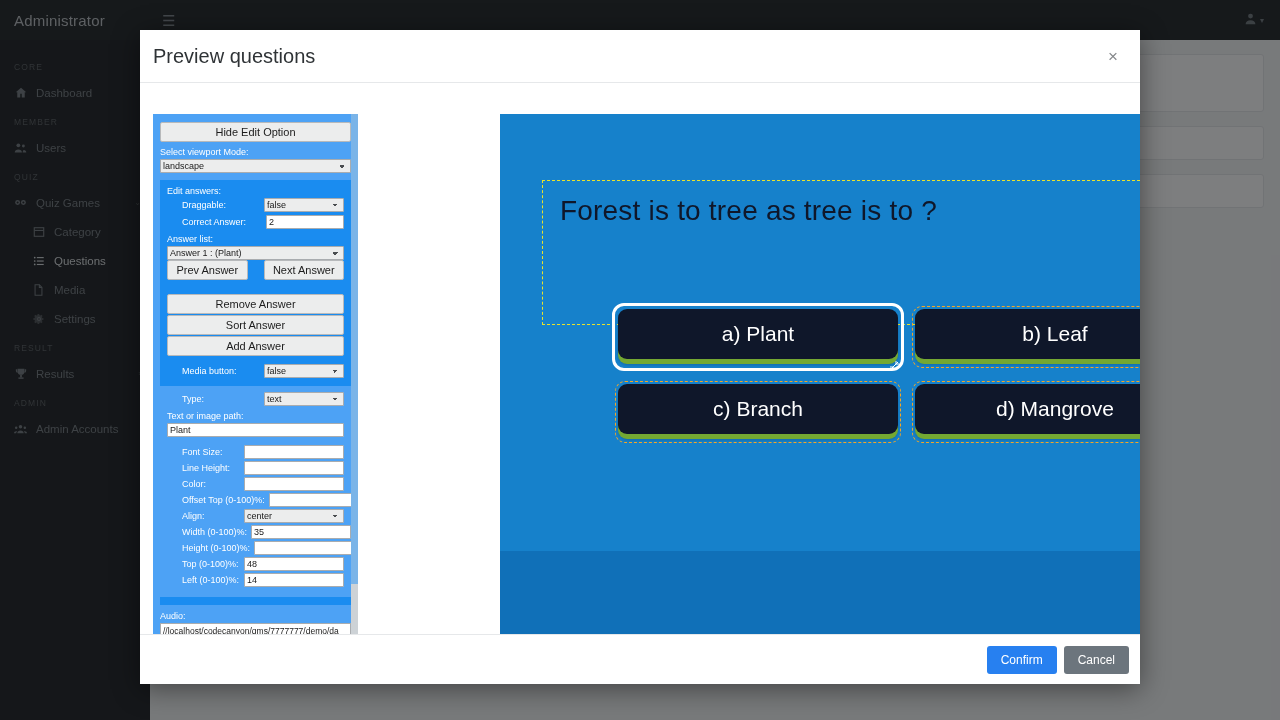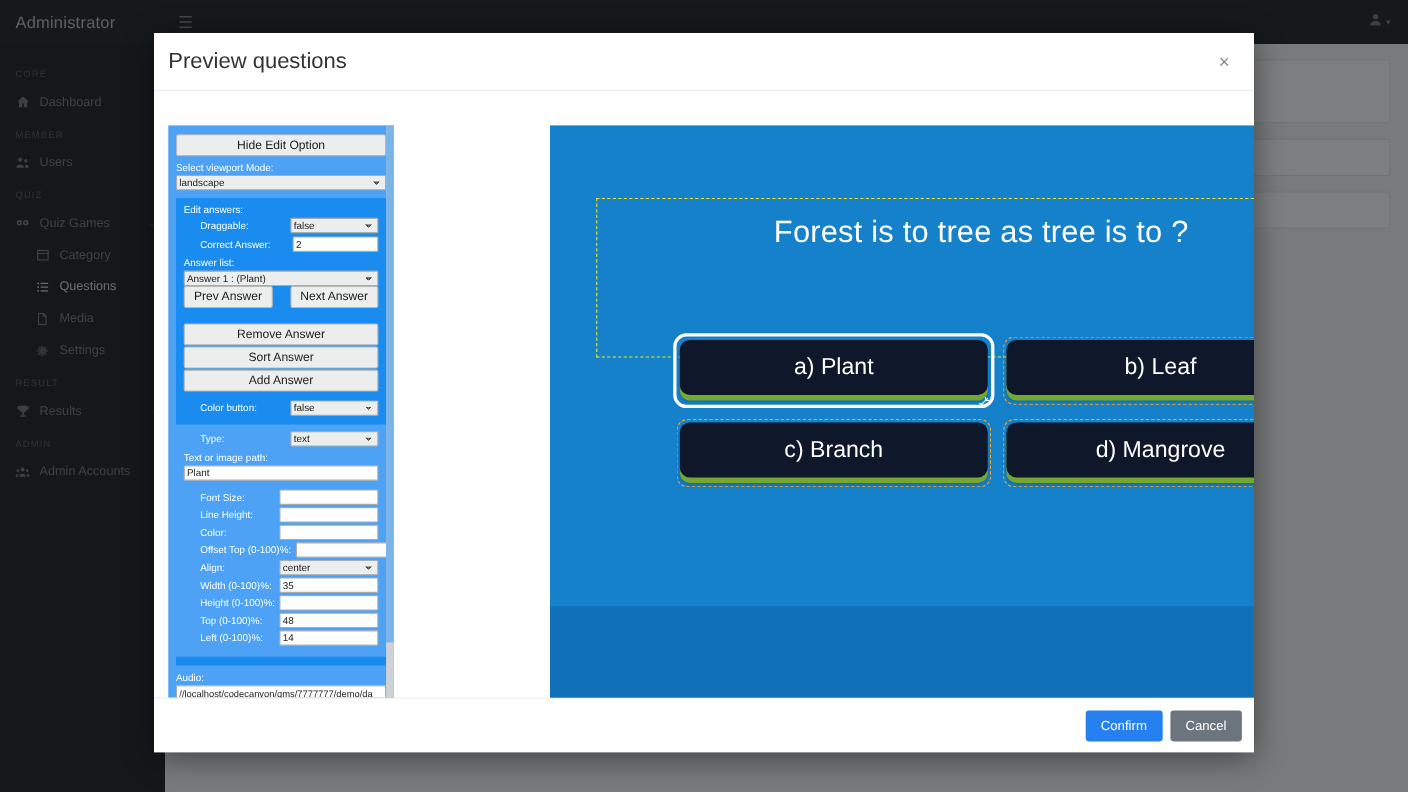--- a/index.html
+++ b/index.html
@@ -137,21 +137,21 @@
   #answers-box {
     background:#1a8cf0; padding:6px 7px 8px; margin-top:7px;
   }
   #answers-box .lbl { color:#fff; }
   .ab-btn-row { display:flex; gap:16px; margin-bottom:14px; }
   .ab-btn-row .wide-btn { margin-bottom:0; }
   #type-box {
     background:#4da2f5; margin:8px -7px 0; padding:6px 7px 8px;
   }
   #attr-list .row { margin-bottom:2px; }
-  .attr-in { width:90px; }
+  .attr-in { width:100px; }
   #audio-label { margin-top:6px; }
   #audio-input {
     width:100%; height:15px; font-size:8.5px;
     border:1px solid #a9acaf; padding:0 2px; background:#fff; color:#1a1a1a;
     font-family:inherit;
   }
   #audio-note {
     color:#fff; font-size:8.5px; line-height:1.45; margin-top:9px;
   }
 
@@ -163,21 +163,21 @@
   #stage-lower {
     position:absolute; left:0; right:0; top:437px; bottom:7px;
     background:#1070b8;
   }
   #q-region {
     position:absolute; left:42px; top:66px; width:683px; height:145px;
     border:1px dashed #e8e32a;
   }
   #q-text {
     position:absolute; left:17px; right:0; top:14px;
-    text-align:center; color:#ffffff; font-size:28px; font-weight:400;
+    text-align:left; color:#0f172a; font-size:28px; font-weight:400;
     letter-spacing:.2px;
   }
   .ans {
     position:absolute; background:#0f172a; border-radius:9px;
     box-shadow:0 5px 0 #74a832, 0 6px 3px rgba(0,0,0,.18);
     color:#fff; font-size:21px;
     display:flex; align-items:center; justify-content:center;
     cursor:pointer;
   }
   .ans-outline {
@@ -367,21 +367,21 @@
 
         <div class="ab-btn-row">
           <button class="wide-btn">Prev Answer</button>
           <button class="wide-btn">Next Answer</button>
         </div>
         <button class="wide-btn">Remove Answer</button>
         <button class="wide-btn">Sort Answer</button>
         <button class="wide-btn" style="margin-bottom:0;">Add Answer</button>
 
         <div class="row" style="margin-top:8px;margin-bottom:0;">
-          <label class="lbl">Color button:</label>
+          <label class="lbl">Media button:</label>
           <select class="ctl w80">
             <option>false</option>
           </select>
         </div>
 
         <div id="type-box">
           <div class="row">
             <label class="lbl">Type:</label>
             <select class="ctl w80">
               <option>text</option>

